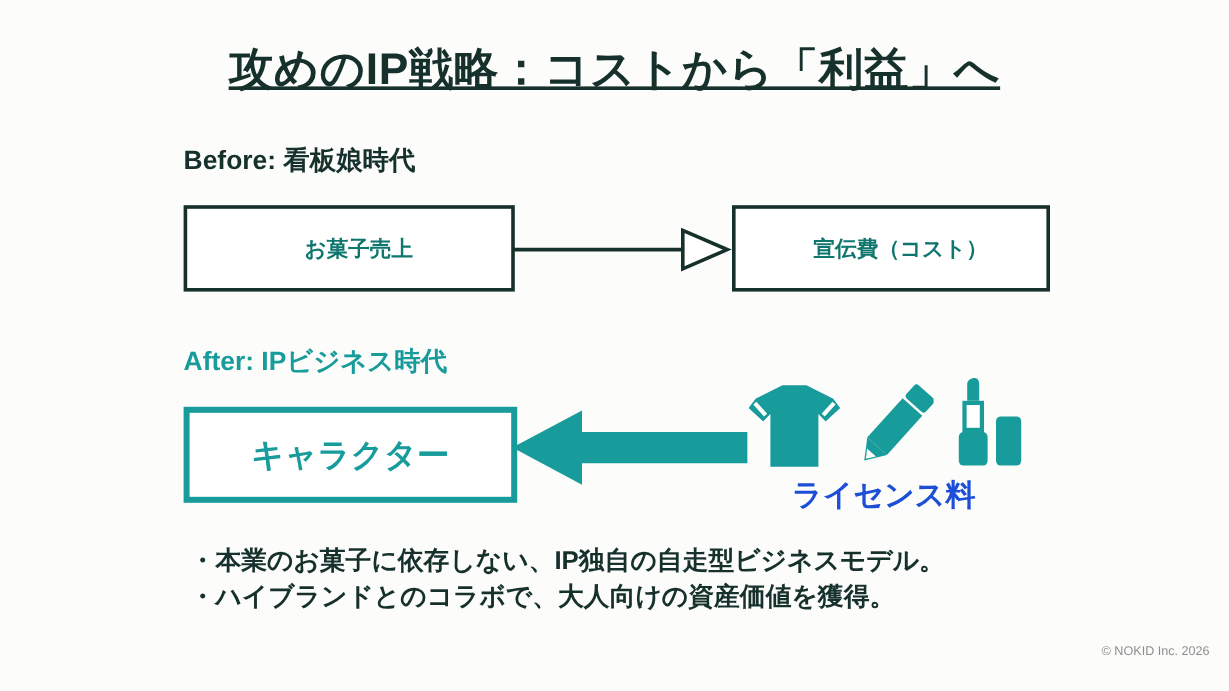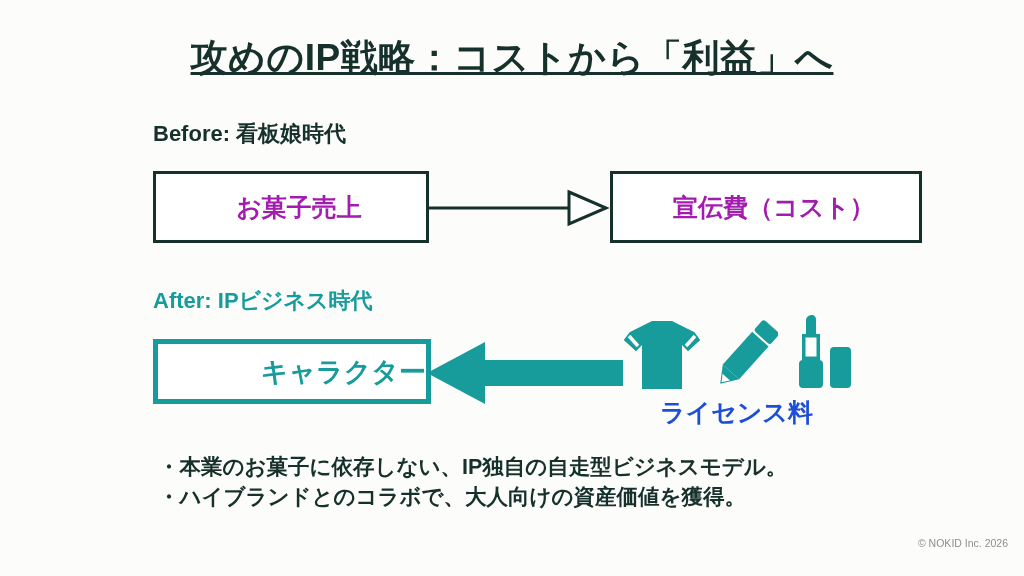--- a/index.html
+++ b/index.html
@@ -60,50 +60,49 @@
     position: absolute;
     box-sizing: border-box;
     display: flex;
     align-items: center;
     justify-content: center;
     background: #ffffff;
     white-space: nowrap;
   }
   .box-dark {
     border: 3px solid #16302b;
-    color: #a21caf;
-    font-size: 25px;
+    color: #0f766e;
+    font-size: 18px;
     font-weight: bold;
     padding-left: 16px;
   }
   .box-teal {
     border: 5px solid #179b9b;
     color: #179b9b;
     font-size: 27px;
     font-weight: bold;
   }
 
   #box-sales {
     left: 153px;
     top: 171px;
     width: 276px;
     height: 72px;
   }
   #box-ad-cost {
     left: 610px;
     top: 171px;
-    width: 312px;
+    width: 265px;
     height: 72px;
   }
   #box-character {
     left: 153px;
     top: 339px;
     width: 278px;
-    height: 65px;
-    justify-content: flex-end;
+    height: 80px;
   }
 
   
   #arrow-before {
     position: absolute;
     left: 428px;
     top: 188px;
     width: 184px;
     height: 40px;
   }

